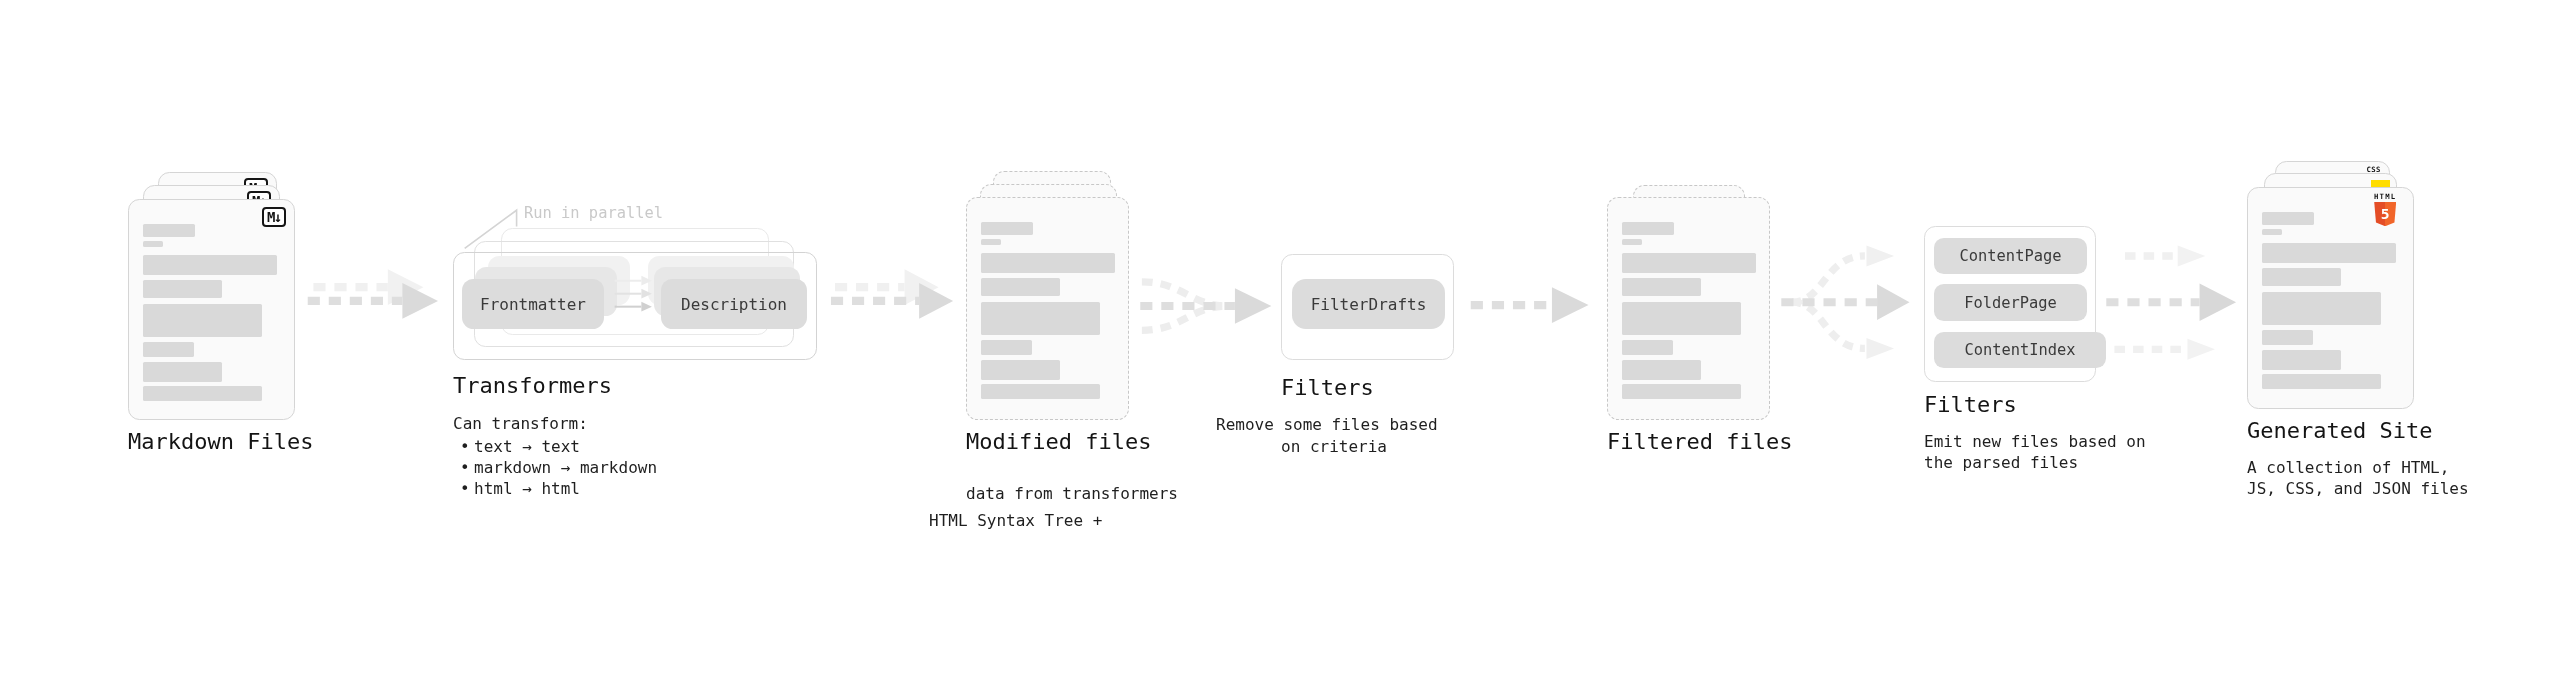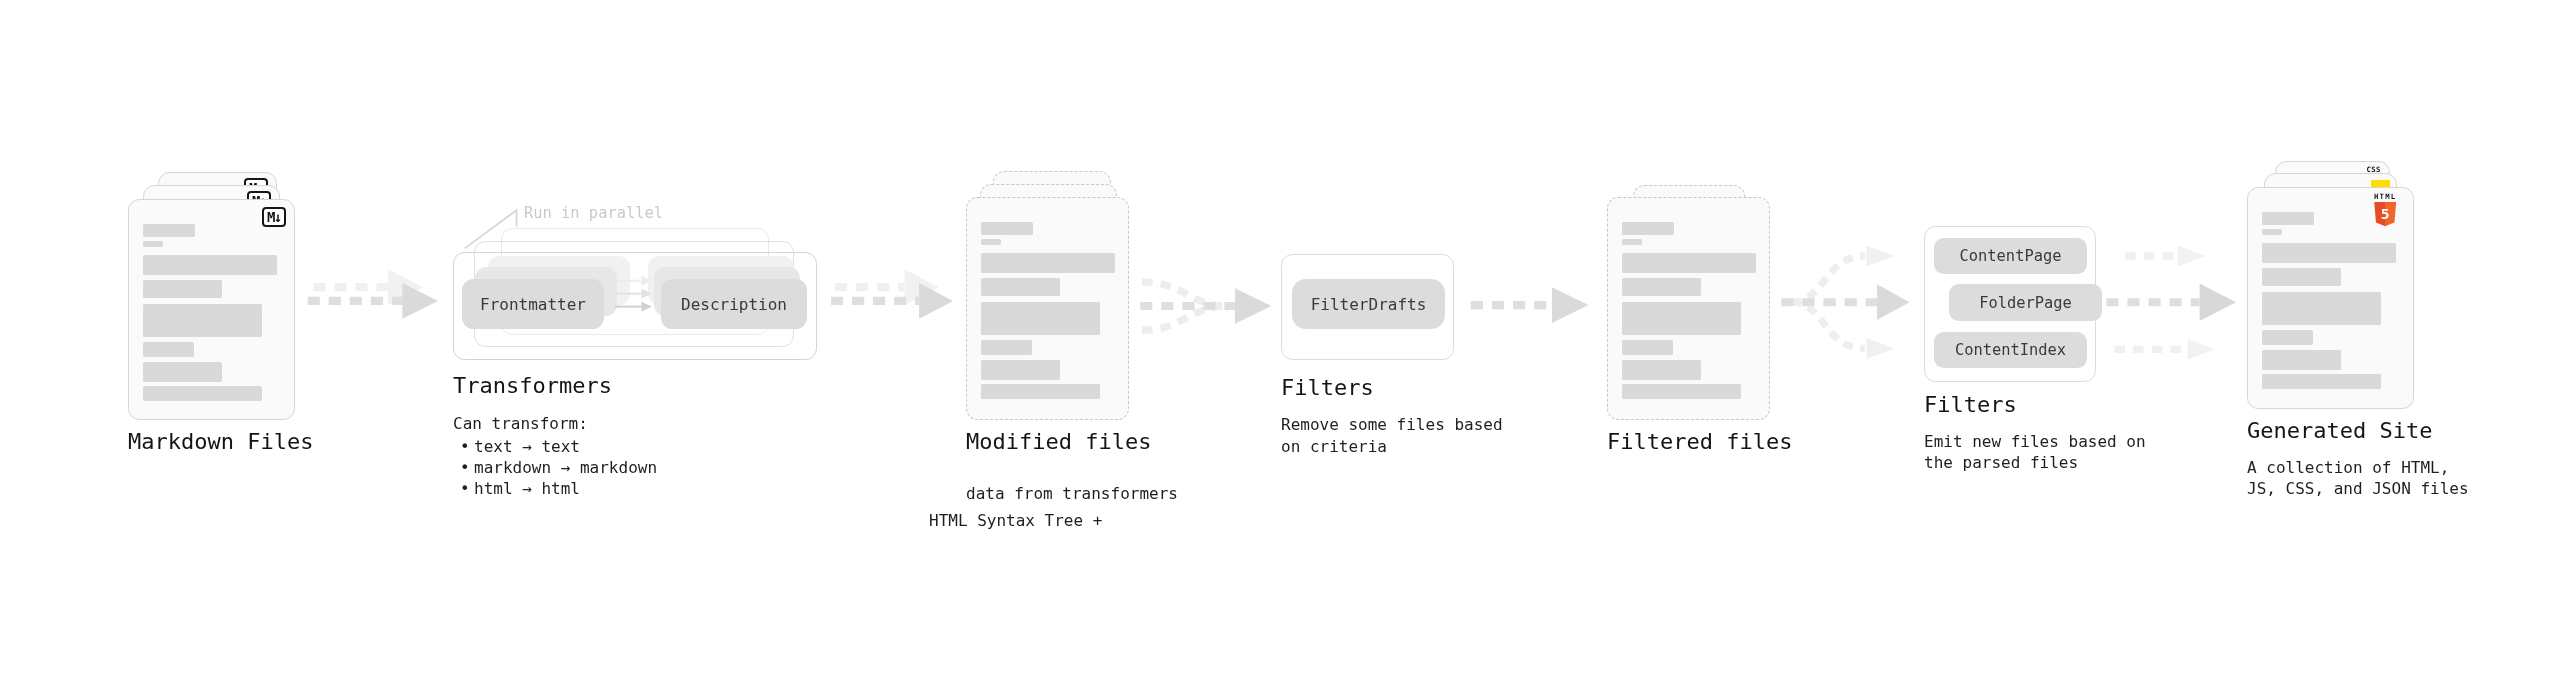--- a/index.html
+++ b/index.html
@@ -186,21 +186,21 @@
     <path d="M12,22 C62,22 72,52 118,52" fill="none" stroke="#ededed" stroke-width="9" stroke-dasharray="13 10"></path>
     <path d="M12,82 C62,82 72,52 118,52" fill="none" stroke="#ededed" stroke-width="9" stroke-dasharray="13 10"></path>
     <line x1="10" y1="52" x2="127" y2="52" stroke="#dedede" stroke-width="10" stroke-dasharray="15 11"></line>
     <polygon points="127,30 172,52 127,74" fill="#dadada"></polygon>
   </svg>
 
   <div>
     <div class="frame" style="left:1281px; top:254px; width:173px; height:106px; border-color:#dcdcdc;"></div>
     <div class="pill" style="left:1292px; top:279px; width:153px; height:50px;border-radius:14px;">FilterDrafts</div>
     <div class="stage-label" style="left:1281px; top:375px;">Filters</div>
-    <div class="stage-desc" style="left:1281px; top:414px;">Remove some files based</div>
+    <div class="stage-desc" style="left:1216px; top:414px;">Remove some files based</div>
     <div class="stage-desc" style="left:1281px; top:436px;text-align:center;">on criteria</div>
   </div>
 
   <svg style="left:1461px; top:275px;" width="134" height="61" viewBox="0 0 165 75">
     <line x1="12" y1="37" x2="112" y2="37" stroke="#dedede" stroke-width="10" stroke-dasharray="15 11"></line>
     <polygon points="112,15 157,37 112,59" fill="#dadada"></polygon>
   </svg>
 
   <div>
     <div class="file-card dashed" style="left:1633px; top:185px; width:112px; height:73px;"></div>
@@ -222,22 +222,22 @@
     <polygon points="114,14 148,27 114,40" fill="#f0f0f0"></polygon>
     <path d="M22,84 C62,84 62,141 112,141" fill="none" stroke="#eeeeee" stroke-width="9" stroke-dasharray="12 9"></path>
     <polygon points="114,128 148,141 114,154" fill="#f0f0f0"></polygon>
     <line x1="9" y1="84" x2="127" y2="84" stroke="#dedede" stroke-width="10" stroke-dasharray="15 11"></line>
     <polygon points="127,62 167,84 127,106" fill="#dadada"></polygon>
   </svg>
 
   <div>
     <div class="frame" style="left:1924px; top:226px; width:172px; height:156px; border-color:#dcdcdc;"></div>
     <div class="pill small" style="left:1934px; top:238px; width:153px; height:36px;">ContentPage</div>
-    <div class="pill small" style="left:1934px; top:284px; width:153px; height:37px;margin-left:15px;">FolderPage</div>
-    <div class="pill small" style="left:1934px; top:332px; width:153px; height:36px;">ContentIndex</div>
+    <div class="pill small" style="left:1934px; top:284px; width:153px; height:37px;">FolderPage</div>
+    <div class="pill small" style="left:1934px; top:332px; width:172px; height:36px;">ContentIndex</div>
     <div class="stage-label" style="left:1924px; top:392px;">Filters</div>
     <div class="stage-desc" style="left:1924px; top:431px;">Emit new files based on</div>
     <div class="stage-desc" style="left:1924px; top:452px;">the parsed files</div>
   </div>
 
   <svg style="left:2099px; top:226px;" width="146" height="146" viewBox="0 0 180 180">
     <line x1="32" y1="37" x2="95" y2="37" stroke="#f0f0f0" stroke-width="9" stroke-dasharray="13 10"></line>
     <polygon points="97,24 131,37 97,50" fill="#f2f2f2"></polygon>
     <line x1="9" y1="94" x2="124" y2="94" stroke="#dedede" stroke-width="10" stroke-dasharray="15 11"></line>
     <polygon points="124,71 169,94 124,117" fill="#d8d8d8"></polygon>

